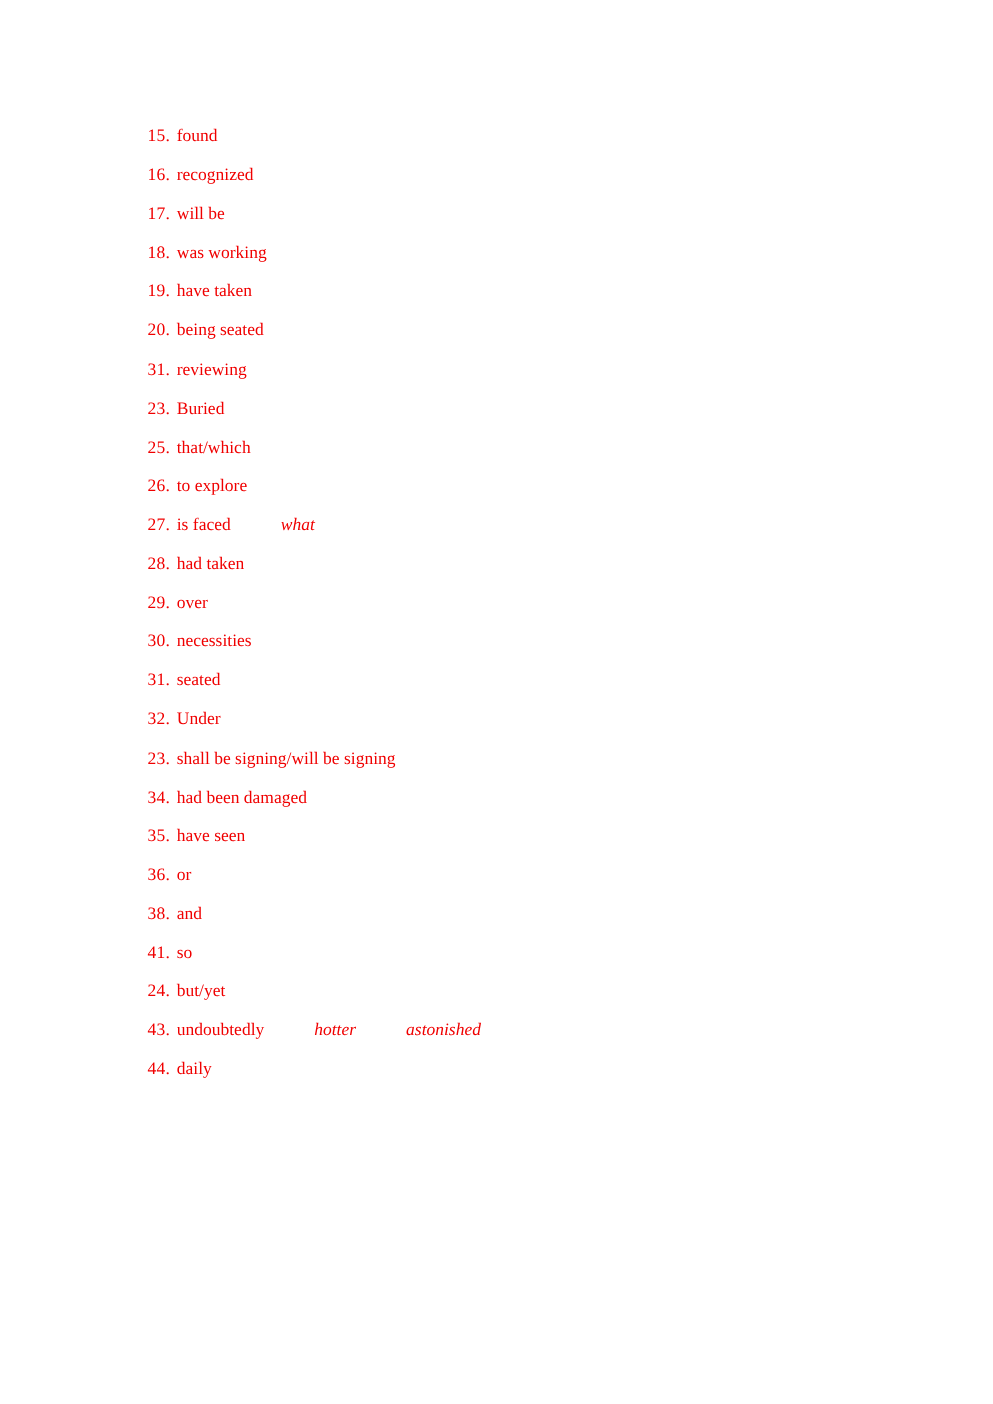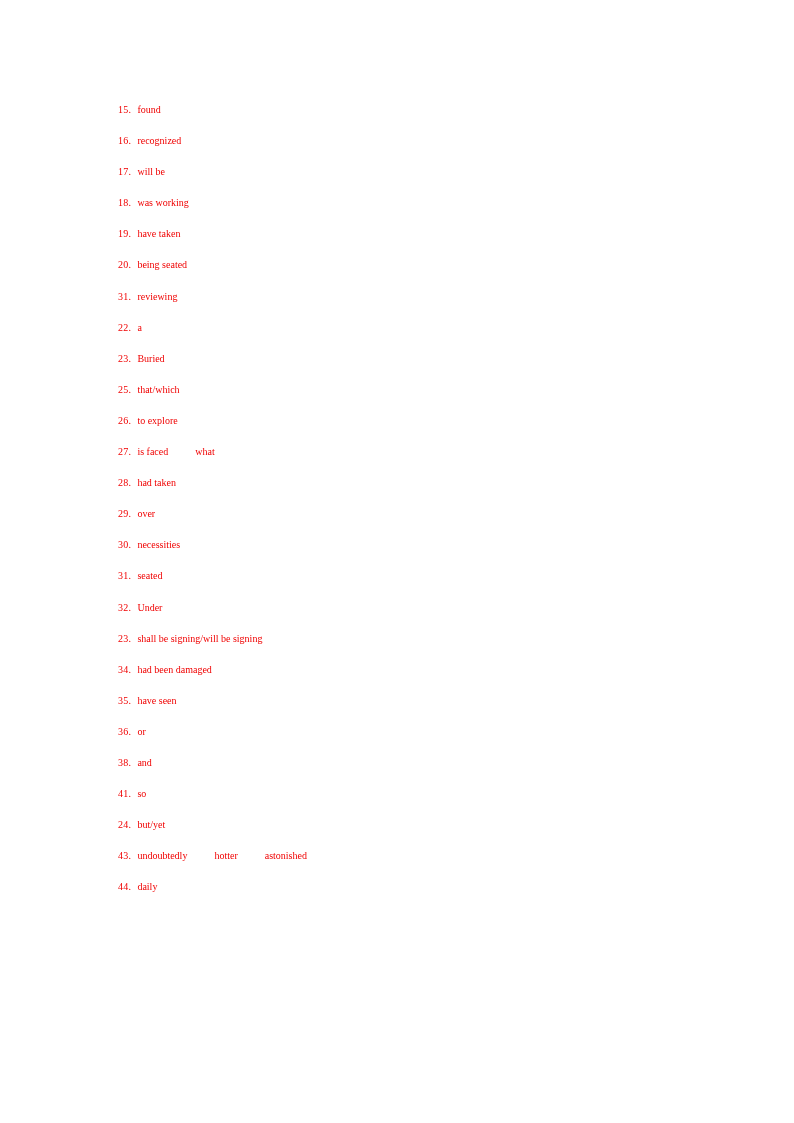--- a/index.html
+++ b/index.html
@@ -23,56 +23,56 @@
     margin: 0;
     padding: 0;
     list-style: none;
   }
   .answer-row {
     display: block;
     height: 31.1px;
     line-height: 16px;
     white-space: nowrap;
     color: #f00000;
-    font-size: 10px;
+    font-size: 14px;
     font-family: "Liberation Serif", "DejaVu Serif", serif;
   }
   .answer-row.tight {
     height: 30.8px;
   }
   .num {
     display: inline-block;
     color: #f00000;
     letter-spacing: 0.2px;
   }
   .num-dot {
     display: inline-block;
     width: 9px;
   }
   .ans {
     display: inline-block;
     color: #f00000;
   }
   .ans + .ans {
-    margin-left: 27px;
+    margin-left: 40px;
+    font-style: italic;
   }
 </style>
 </head>
 <body>
 
 <div class="page">
   <div class="answer-list" id="answer-list">
       <div class="answer-row"><span class="num">15</span><span class="num-dot">.</span><span class="ans">found</span></div>
       <div class="answer-row"><span class="num">16</span><span class="num-dot">.</span><span class="ans">recognized</span></div>
       <div class="answer-row"><span class="num">17</span><span class="num-dot">.</span><span class="ans">will be</span></div>
       <div class="answer-row"><span class="num">18</span><span class="num-dot">.</span><span class="ans">was working</span></div>
       <div class="answer-row"><span class="num">19</span><span class="num-dot">.</span><span class="ans">have taken</span></div>
       <div class="answer-row"><span class="num">20</span><span class="num-dot">.</span><span class="ans">being seated</span></div>
       <div class="answer-row"><span class="num">31</span><span class="num-dot">.</span><span class="ans">reviewing</span></div>
-      <div class="answer-row"><span class="num">22</span><span class="num-dot">.</span><span class="ans">a</span></div>
       <div class="answer-row"><span class="num">23</span><span class="num-dot">.</span><span class="ans">Buried</span></div>
       <div class="answer-row"><span class="num">25</span><span class="num-dot">.</span><span class="ans">that/which</span></div>
       <div class="answer-row"><span class="num">26</span><span class="num-dot">.</span><span class="ans">to explore</span></div>
       <div class="answer-row"><span class="num">27</span><span class="num-dot">.</span><span class="ans">is faced</span><span class="ans">what</span></div>
       <div class="answer-row"><span class="num">28</span><span class="num-dot">.</span><span class="ans">had taken</span></div>
       <div class="answer-row"><span class="num">29</span><span class="num-dot">.</span><span class="ans">over</span></div>
       <div class="answer-row"><span class="num">30</span><span class="num-dot">.</span><span class="ans">necessities</span></div>
       <div class="answer-row"><span class="num">31</span><span class="num-dot">.</span><span class="ans">seated</span></div>
       <div class="answer-row"><span class="num">32</span><span class="num-dot">.</span><span class="ans">Under</span></div>
       <div class="answer-row"><span class="num">23</span><span class="num-dot">.</span><span class="ans">shall be signing/will be signing</span></div>

